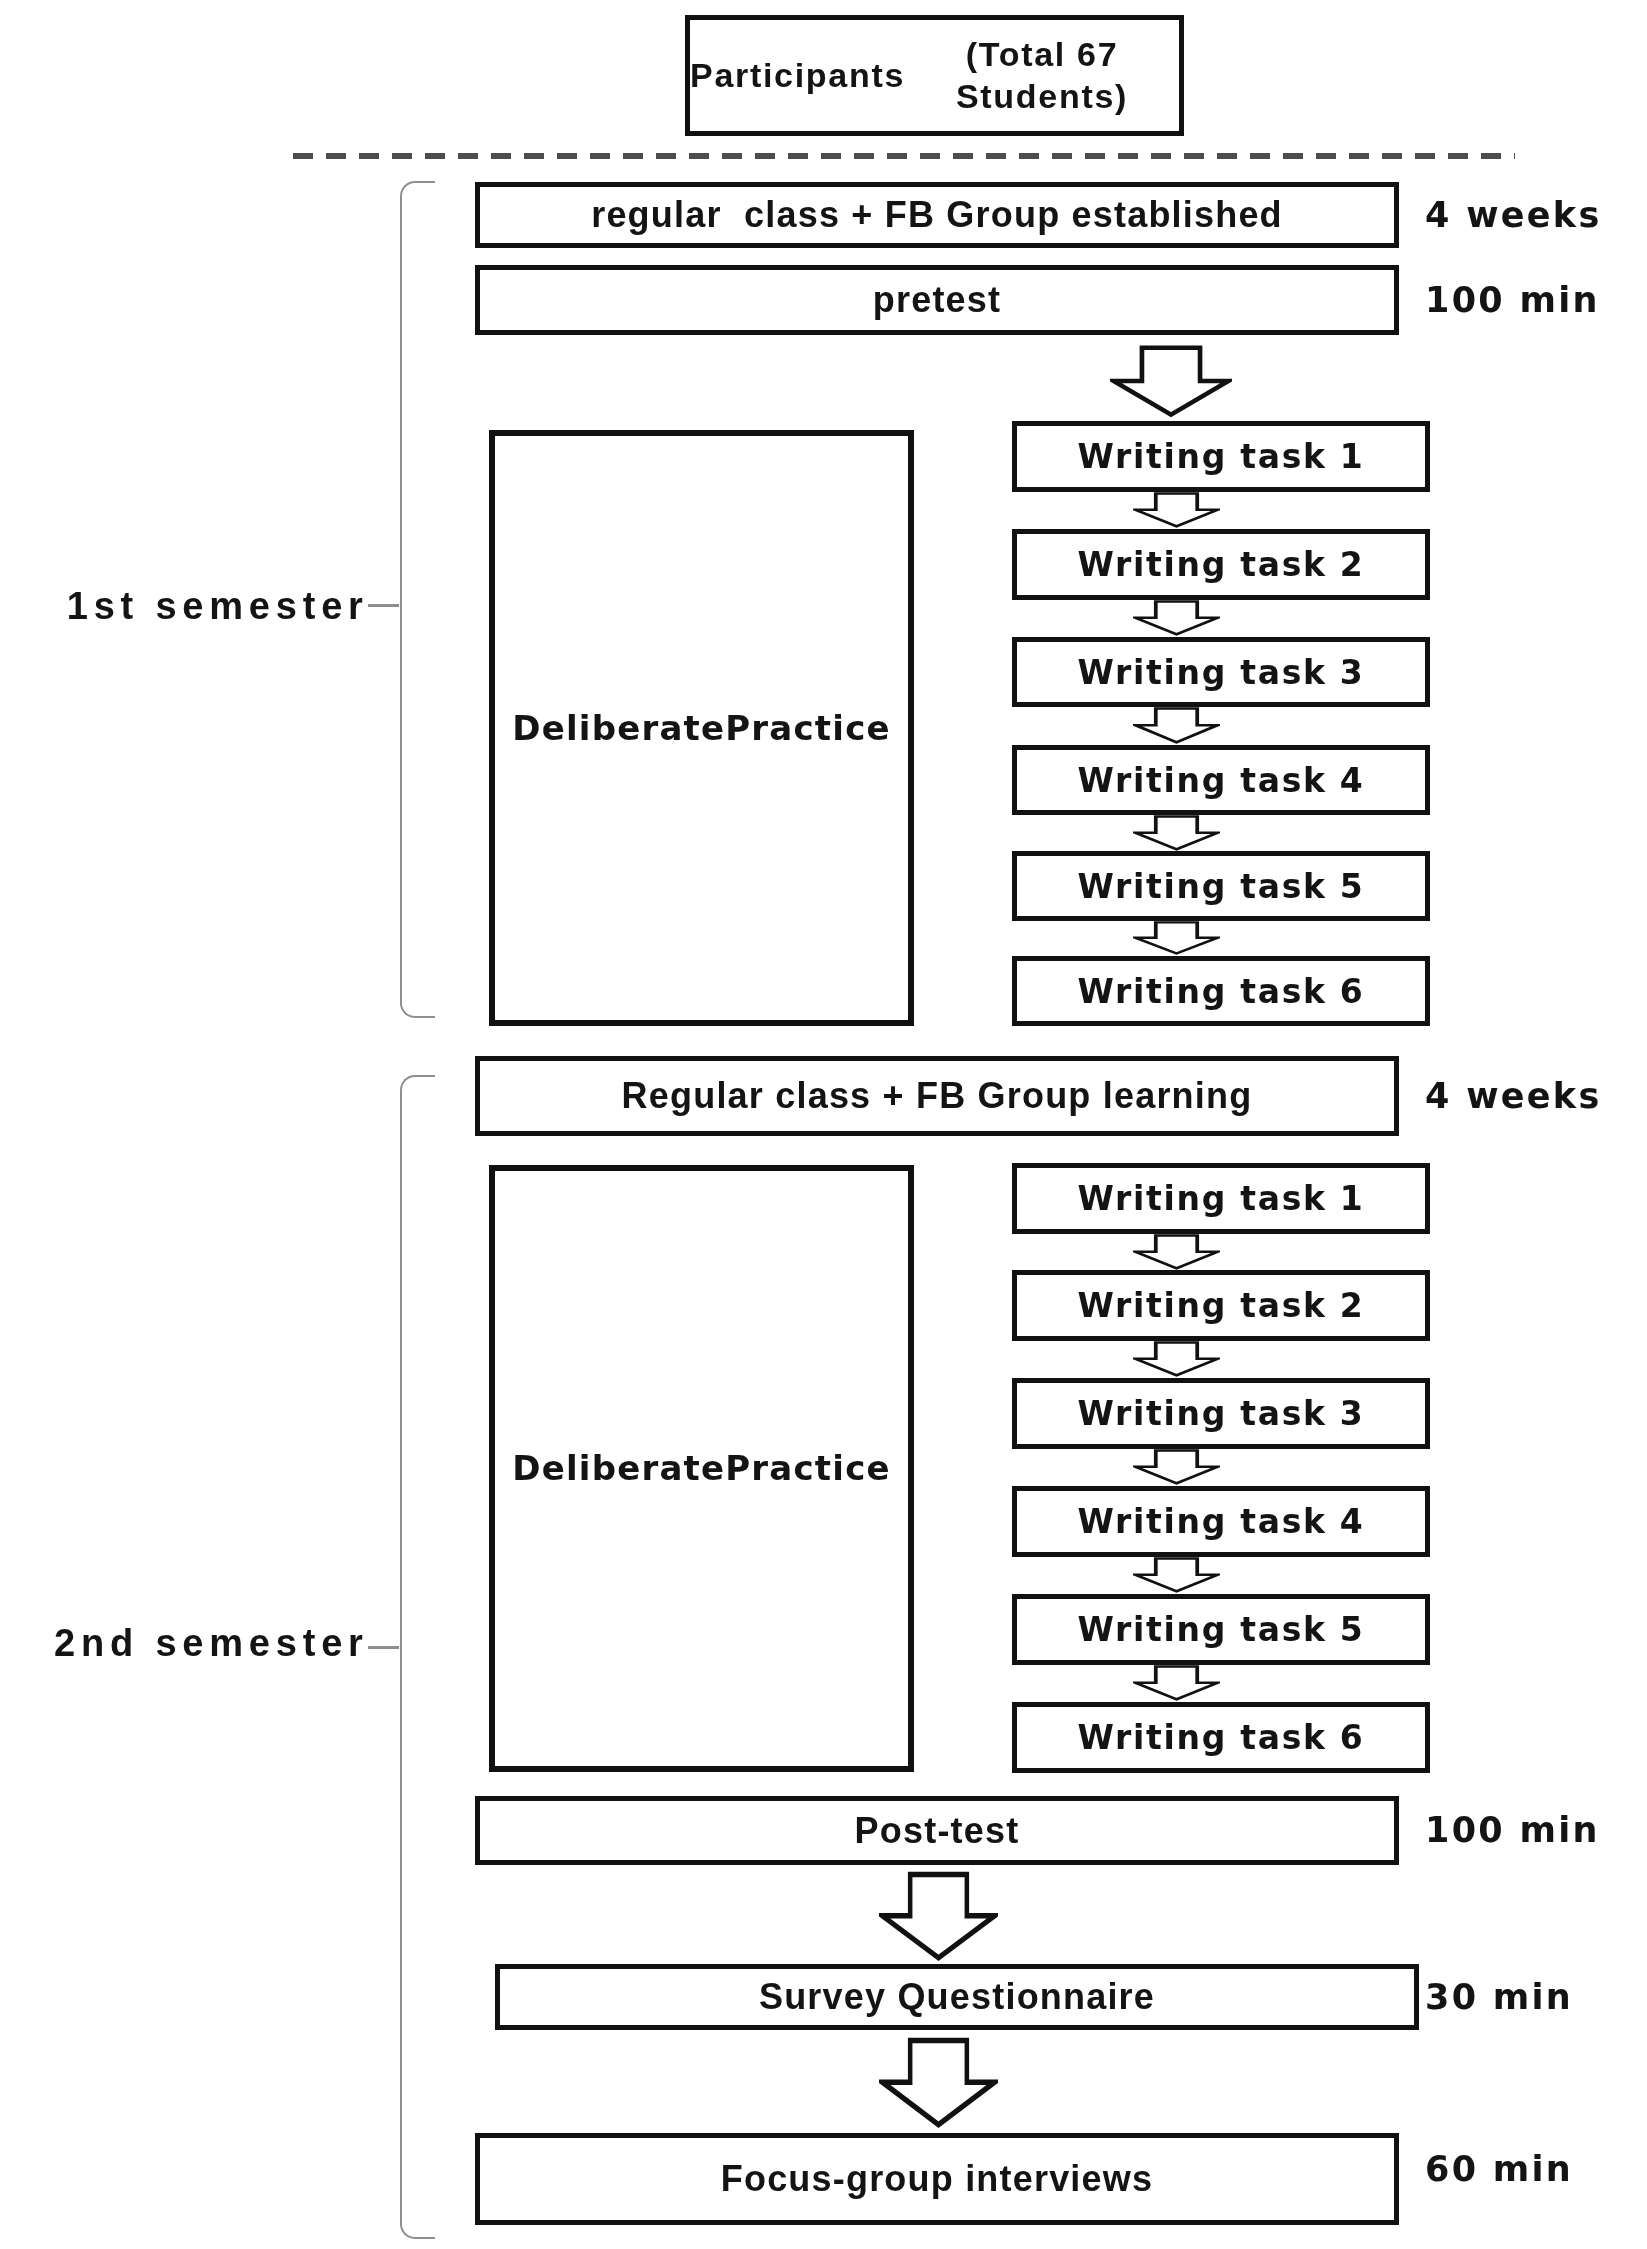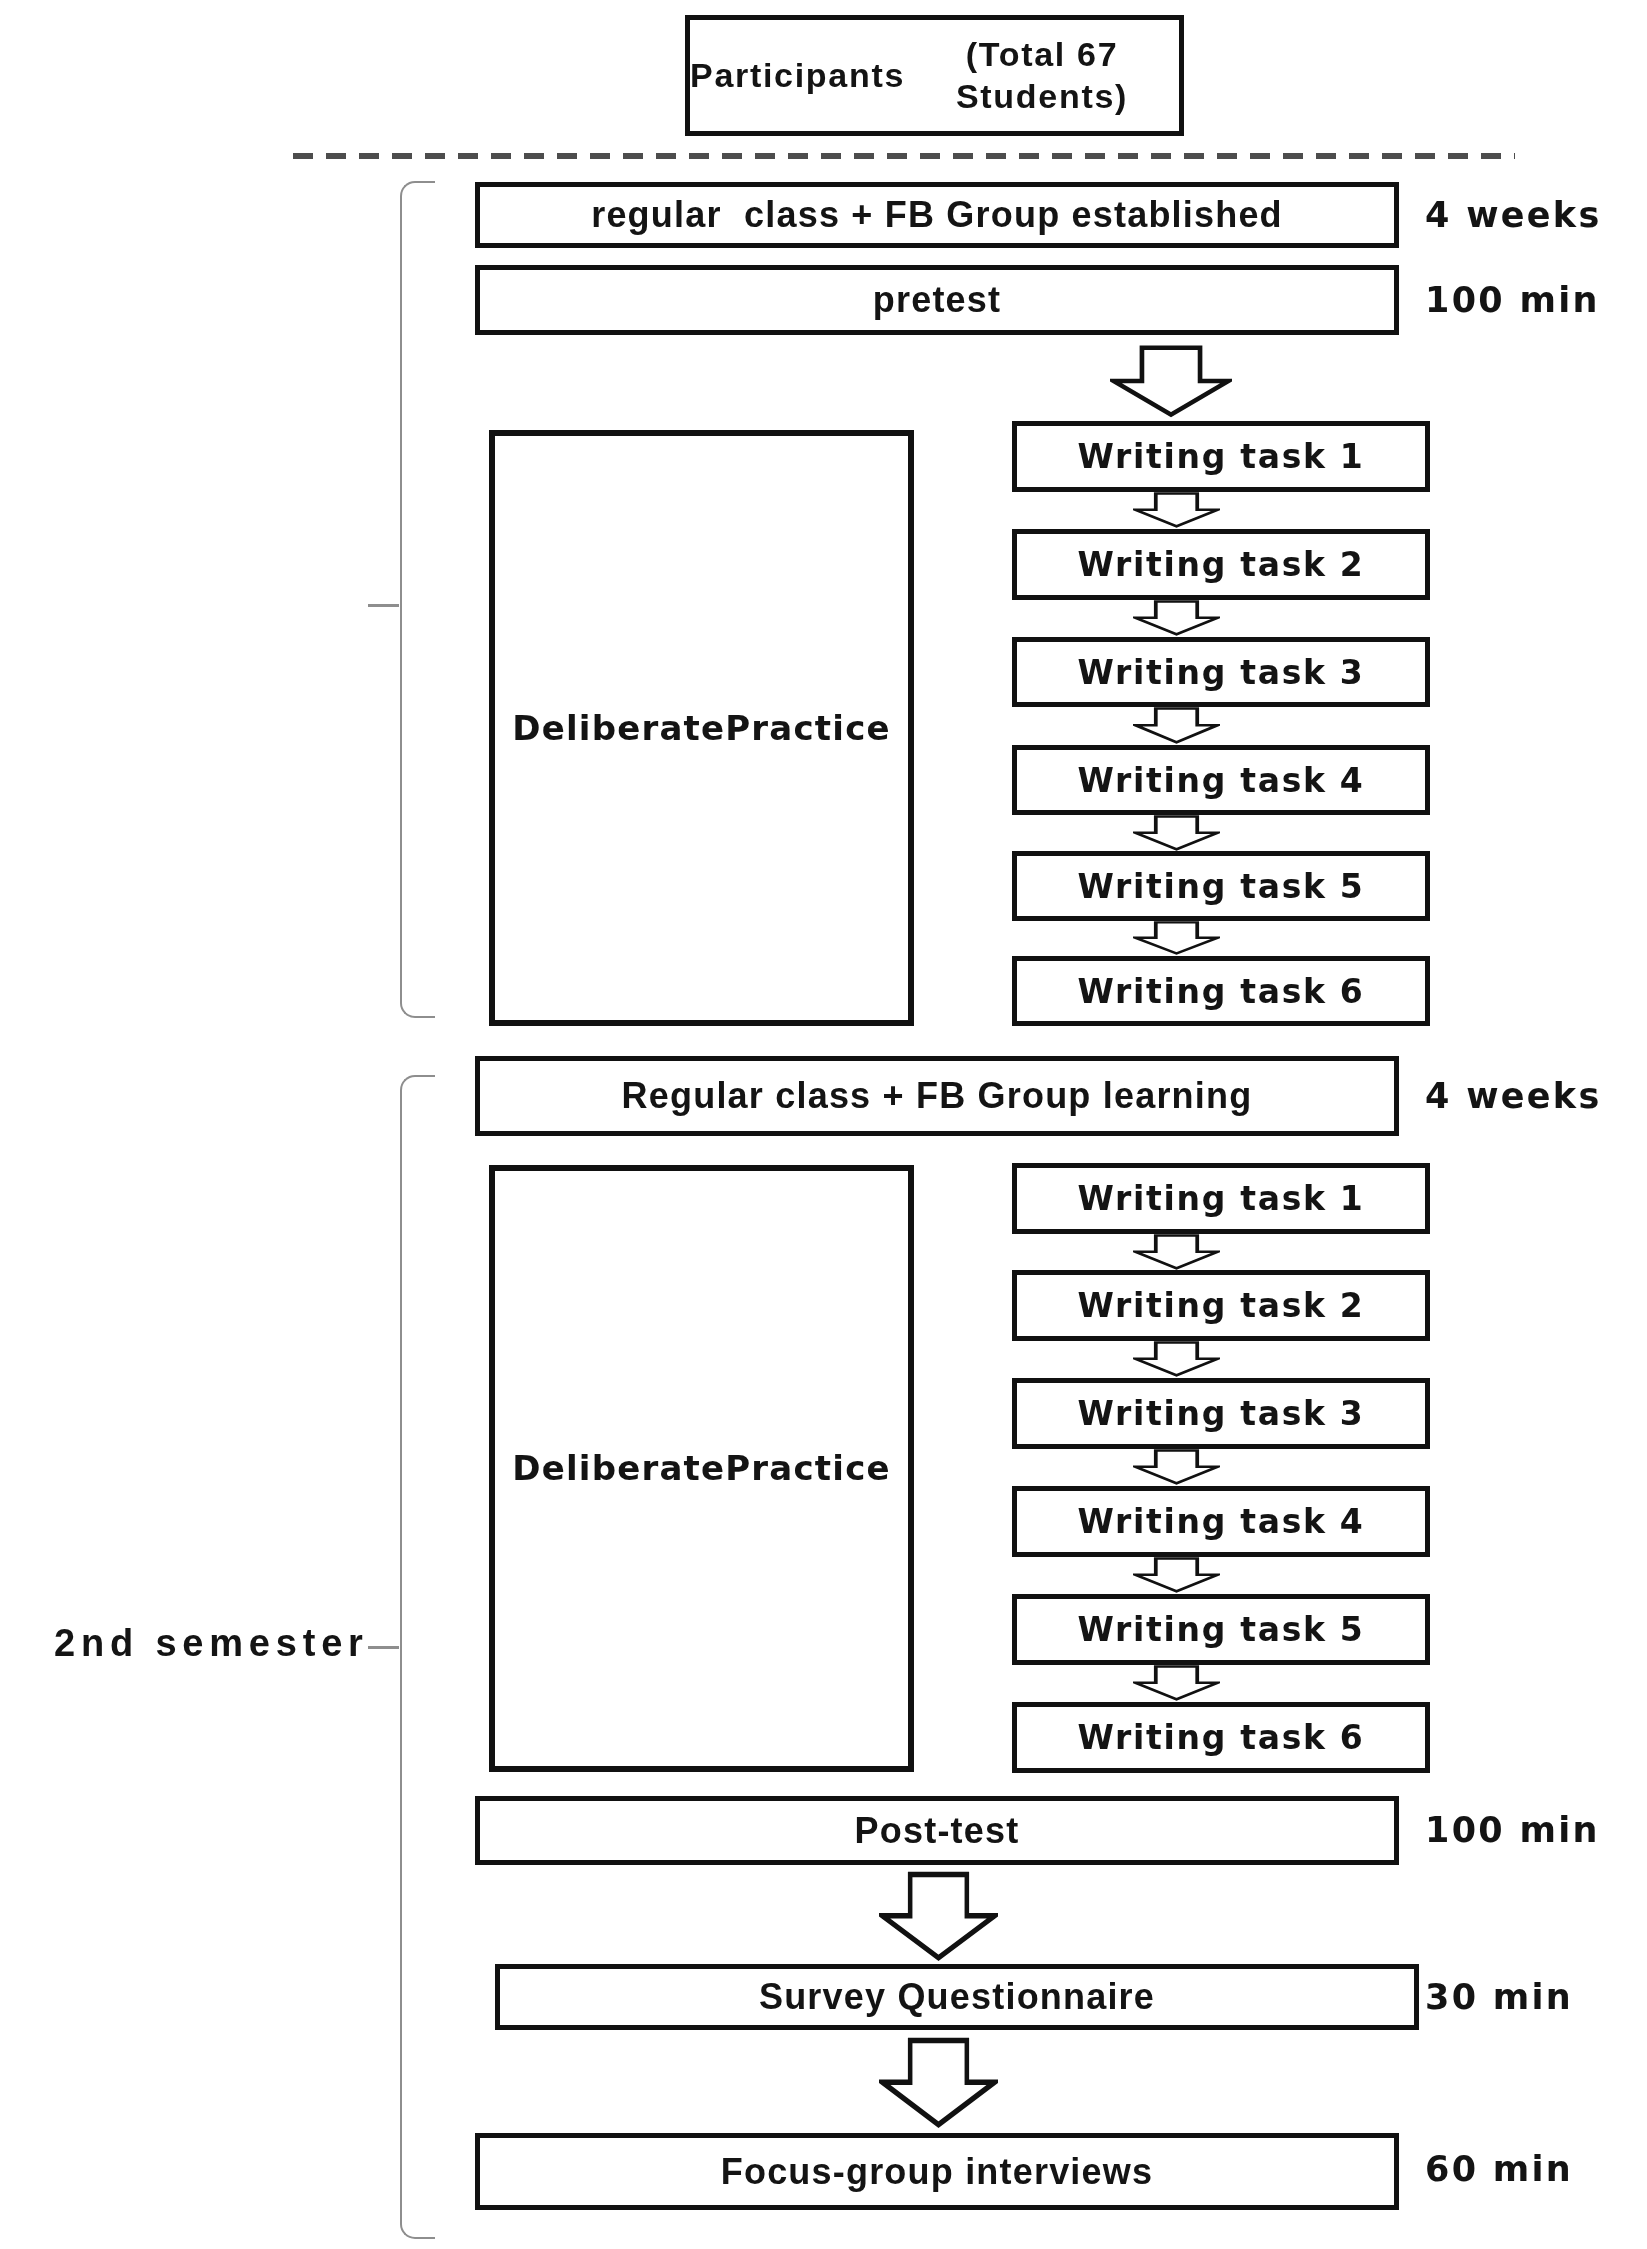--- a/index.html
+++ b/index.html
@@ -40,20 +40,21 @@
 
   <div class="box participants">
     <div>Participants</div>
     <div>(Total 67 Students)</div>
   </div>
 
   <div class="dashed"></div>
 
   <div class="bracket" style="top:181px;height:833px;"></div>
   <div class="tick" style="top:604px;"></div>
+  <div class="sem" style="left:11.7px;top:580px;width:357px;">1st semester</div>
 
   <div class="bracket" style="top:1075px;height:1160px;"></div>
   <div class="tick" style="top:1646px;"></div>
   <div class="sem" style="left:4.7px;top:1617px;width:364px;">2nd semester</div>
 
   <div class="box fw pre" style="top:182px;height:66px;">regular  class + FB Group established</div>
   <div class="side" style="top:192px;">4 weeks</div>
 
   <div class="box fw" style="top:265px;height:70px;">pretest</div>
   <div class="side" style="top:277px;">100 min</div>
@@ -152,17 +153,17 @@
 
   <div class="box fw" style="top:1964px;height:66px;margin-left:20px;">Survey Questionnaire</div>
   <div class="side" style="top:1974px;">30 min</div>
 
   <div class="arrow" style="left:879px;top:2037px;width:119px;height:92px;">
     <svg viewBox="0 0 210 130" preserveAspectRatio="none">
       <polygon points="55,5 155,5 155,64 204,64 105,124 6,64 55,64" fill="#ffffff" stroke="#111111" stroke-width="8"></polygon>
     </svg>
   </div>
 
-  <div class="box fw" style="top:2133px;height:77px;">Focus-group interviews</div>
+  <div class="box fw" style="top:2133px;height:92px;">Focus-group interviews</div>
   <div class="side" style="top:2146px;">60 min</div>
 
 </div>
 
 
 </body></html>

